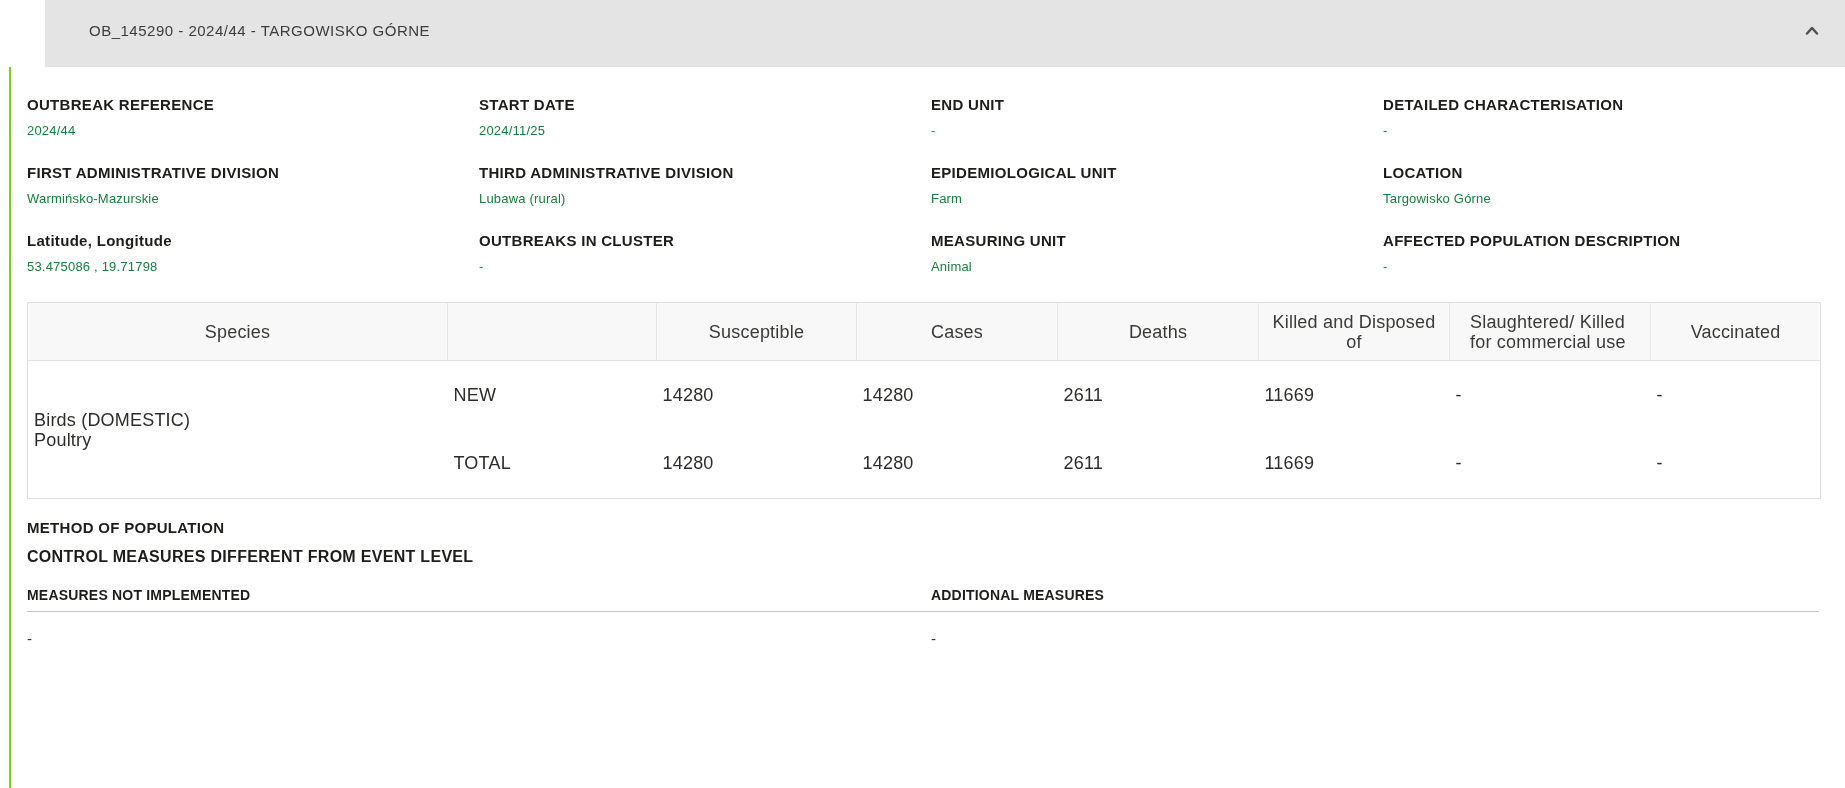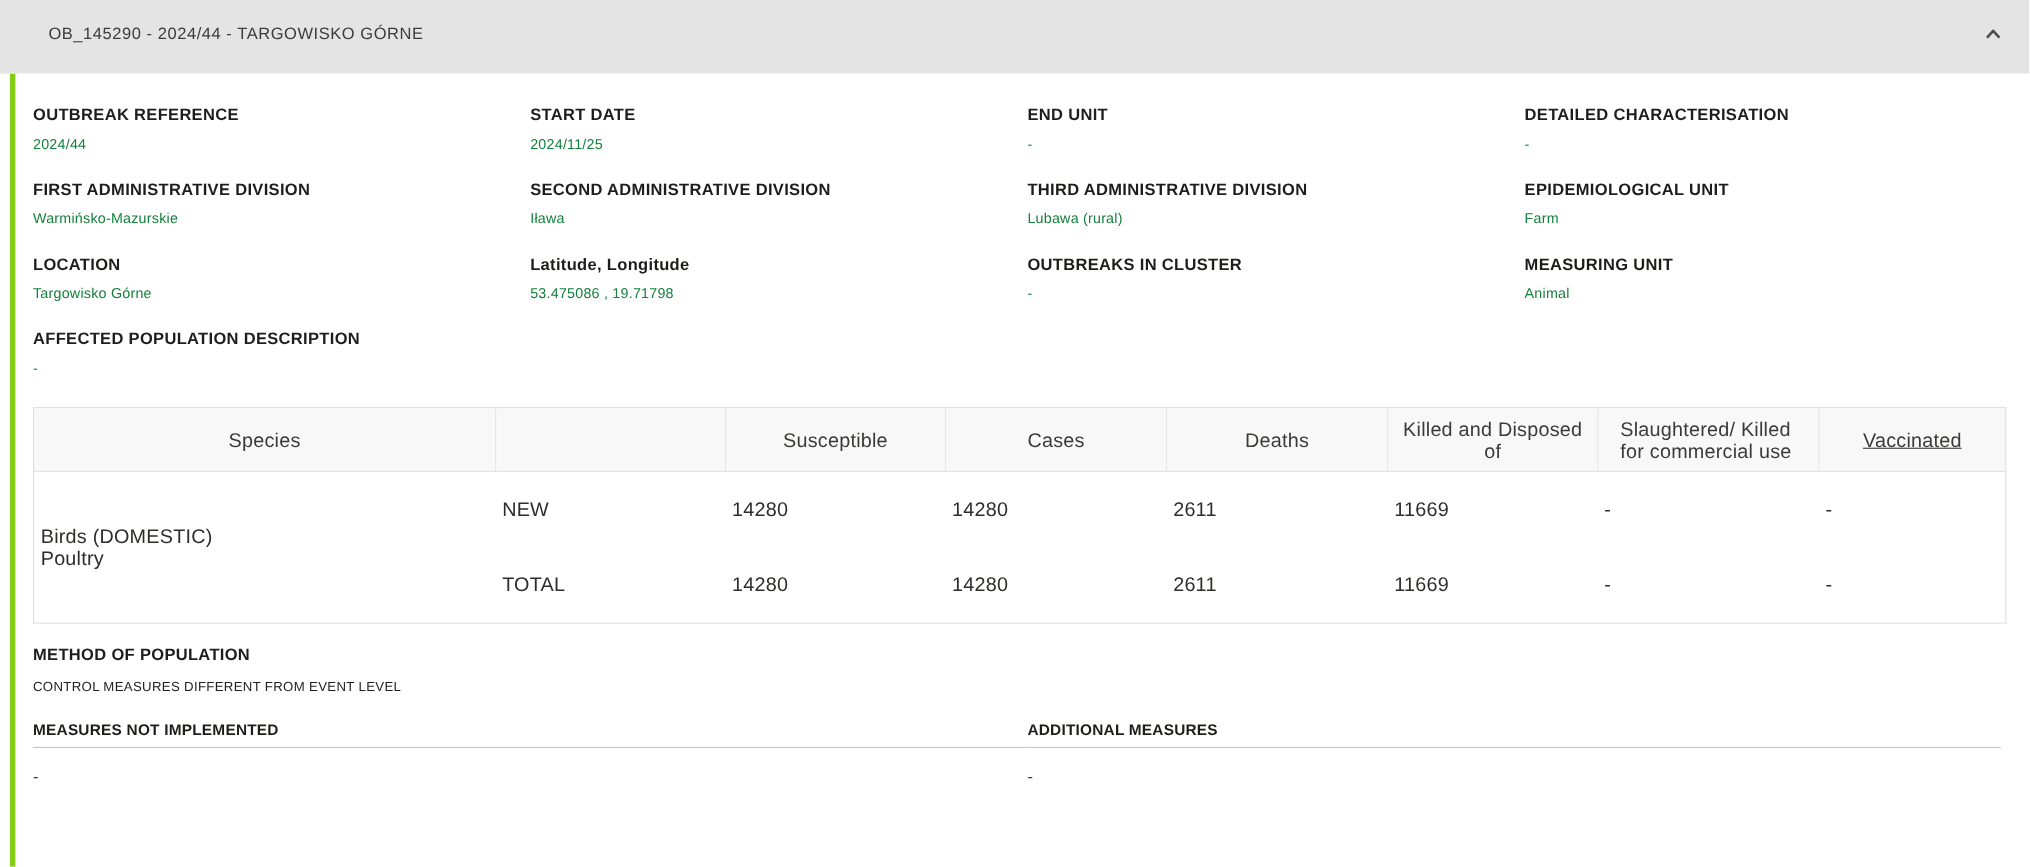--- a/index.html
+++ b/index.html
@@ -6,26 +6,27 @@
   body{
     width:1845px;height:788px;overflow:hidden;background:#ffffff;
     font-family:"Liberation Sans","DejaVu Sans",sans-serif;
     color:#1d1d1b;-webkit-font-smoothing:antialiased;
   }
   
   .acc-header{
     height:67px;background:#e4e4e4;display:flex;align-items:center;
     justify-content:space-between;padding:0 24px 6px 44px;box-sizing:border-box;
     cursor:pointer;
+    margin-left:45px;
   }
   .acc-title{font-size:15px;color:#3c3c3b;letter-spacing:.5px;}
   .chevron{width:18px;height:18px;display:flex;align-items:center;justify-content:center;}
   
   .panel{
-    margin-left:9px;border-left:5px solid #84cc16;
+    margin-left:9px;border-left:2px solid #84cc16;
     min-height:721px;box-sizing:border-box;
     padding:29px 26px 0 16px;background:#ffffff;
   }
   
   .fields{display:grid;grid-template-columns:repeat(4,452px);}
   .field{margin-bottom:24px;}
   .field .lbl{
     font-weight:bold;font-size:15px;letter-spacing:.3px;color:#1d1d1b;
     line-height:18px;margin-bottom:7px;
   }
@@ -33,35 +34,35 @@
   
   table.species{
     border-collapse:collapse;width:1793px;table-layout:fixed;
     margin-top:2px;border:1px solid #e0e0e0;font-size:18px;color:#3a3a38;
   }
   table.species thead th{
     background:#f8f8f8;font-weight:normal;height:58px;vertical-align:middle;
     text-align:center;border-bottom:1px solid #e0e0e0;border-right:1px solid #e6e6e6;
     letter-spacing:.2px;line-height:20px;padding:0 6px;box-sizing:border-box;
   }
-  table.species thead th:last-child{border-right:none;text-decoration:underline;}
+  table.species thead th:last-child{border-right:none;}
   table.species thead th .wrap{
     display:inline-block;max-width:160px;text-align:left;vertical-align:middle;
   }
   table.species tbody td{
     vertical-align:middle;height:69px;padding:12px 6px;
     box-sizing:border-box;letter-spacing:.2px;color:#2d2d2b;
   }
   .species-name div{line-height:20px;}
   
   .method{margin-top:20px;}
   .method .lbl{font-weight:bold;font-size:15px;letter-spacing:.3px;line-height:18px;margin-bottom:10px;}
   .method .val{font-size:15px;color:#3a3a38;line-height:19px;}
   .control-heading{
-    font-weight:normal;font-size:12px;letter-spacing:.3px;line-height:19px;
+    font-weight:bold;font-size:16px;letter-spacing:.3px;line-height:19px;
   }
   .measures{display:grid;grid-template-columns:904px 1fr;margin-top:21px;}
   .measures .mcol .mlbl{
     font-weight:bold;font-size:14px;letter-spacing:.2px;line-height:17px;
     padding-bottom:7px;border-bottom:1px solid #c6c6c6;
   }
   .measures .mcol .mval{margin-top:18px;font-size:15px;color:#3a3a38;}
 </style>
 </head>
 <body>
@@ -90,24 +91,20 @@
       <div class="lbl">END UNIT</div>
       <div class="val">-</div>
     </div>
     <div class="field">
       <div class="lbl">DETAILED CHARACTERISATION</div>
       <div class="val">-</div>
     </div>
     <div class="field">
       <div class="lbl">FIRST ADMINISTRATIVE DIVISION</div>
       <div class="val">Warmińsko-Mazurskie</div>
-    </div>
-    <div class="field">
-      <div class="lbl">SECOND ADMINISTRATIVE DIVISION</div>
-      <div class="val">Iława</div>
     </div>
     <div class="field">
       <div class="lbl">THIRD ADMINISTRATIVE DIVISION</div>
       <div class="val">Lubawa (rural)</div>
     </div>
     <div class="field">
       <div class="lbl">EPIDEMIOLOGICAL UNIT</div>
       <div class="val">Farm</div>
     </div>
     <div class="field">

